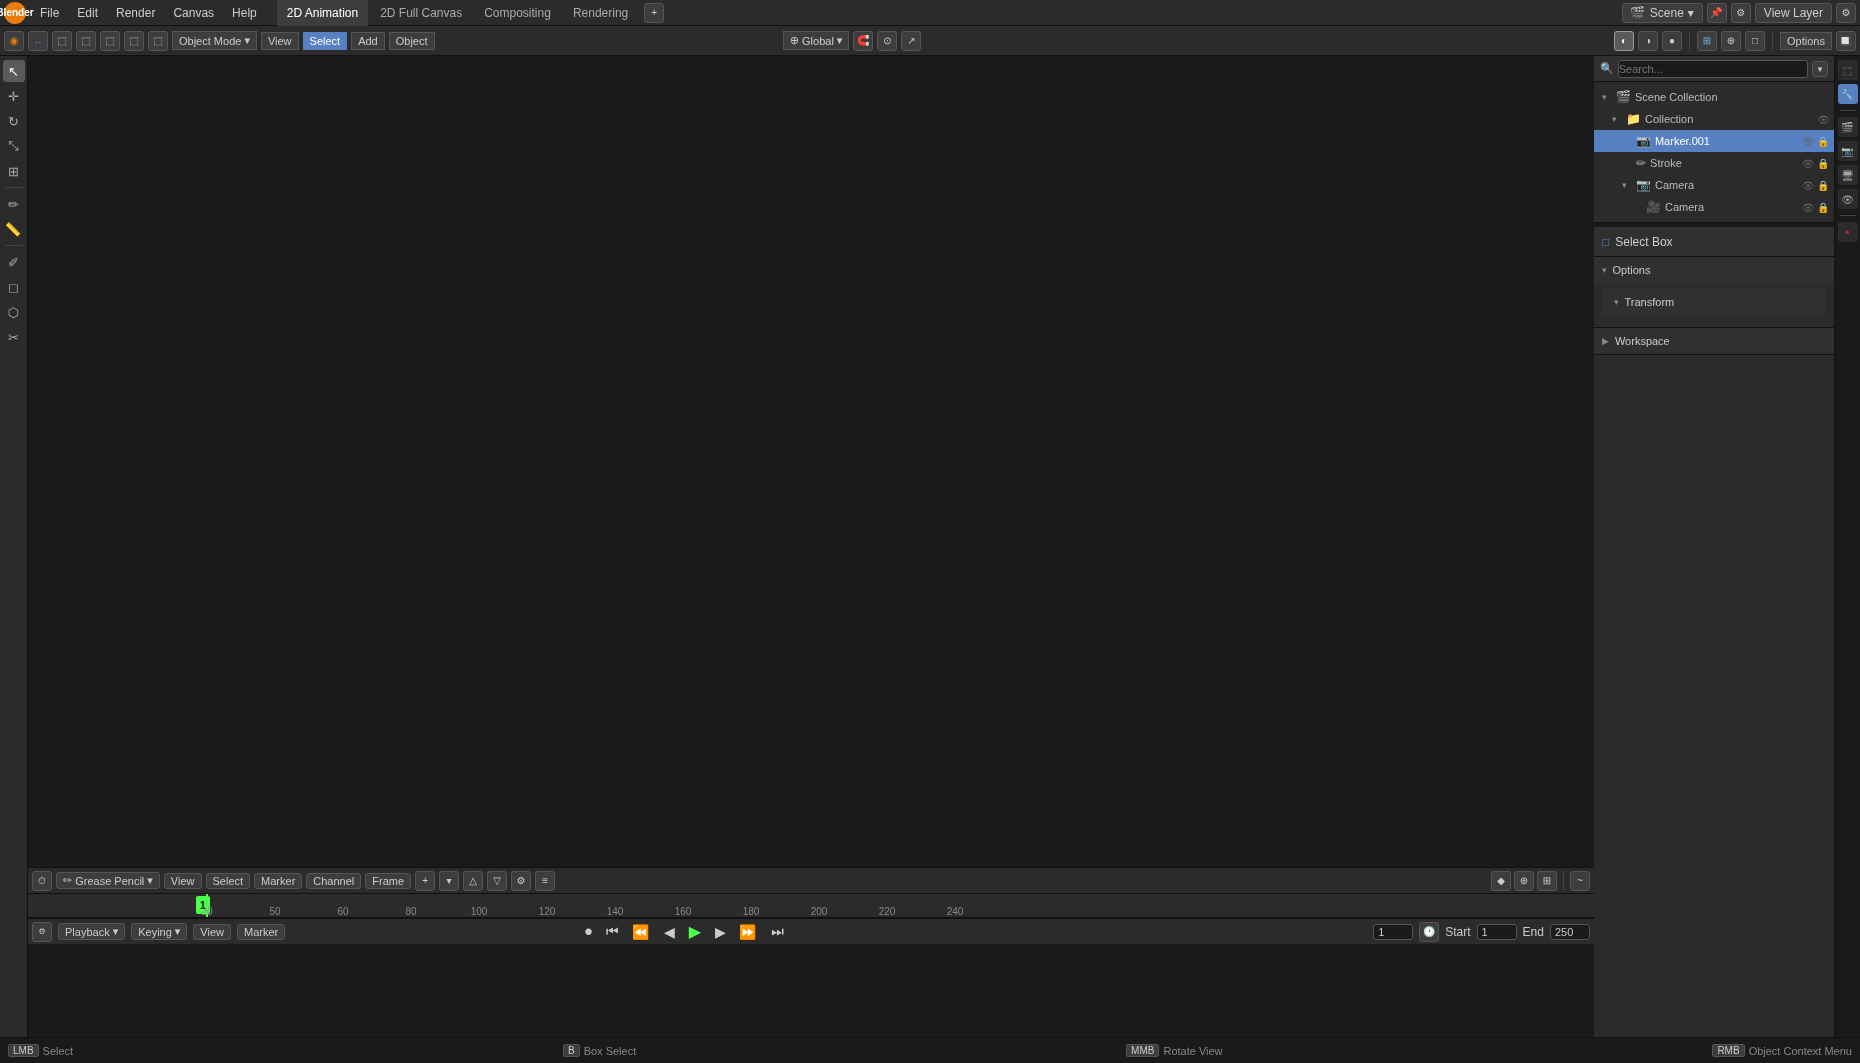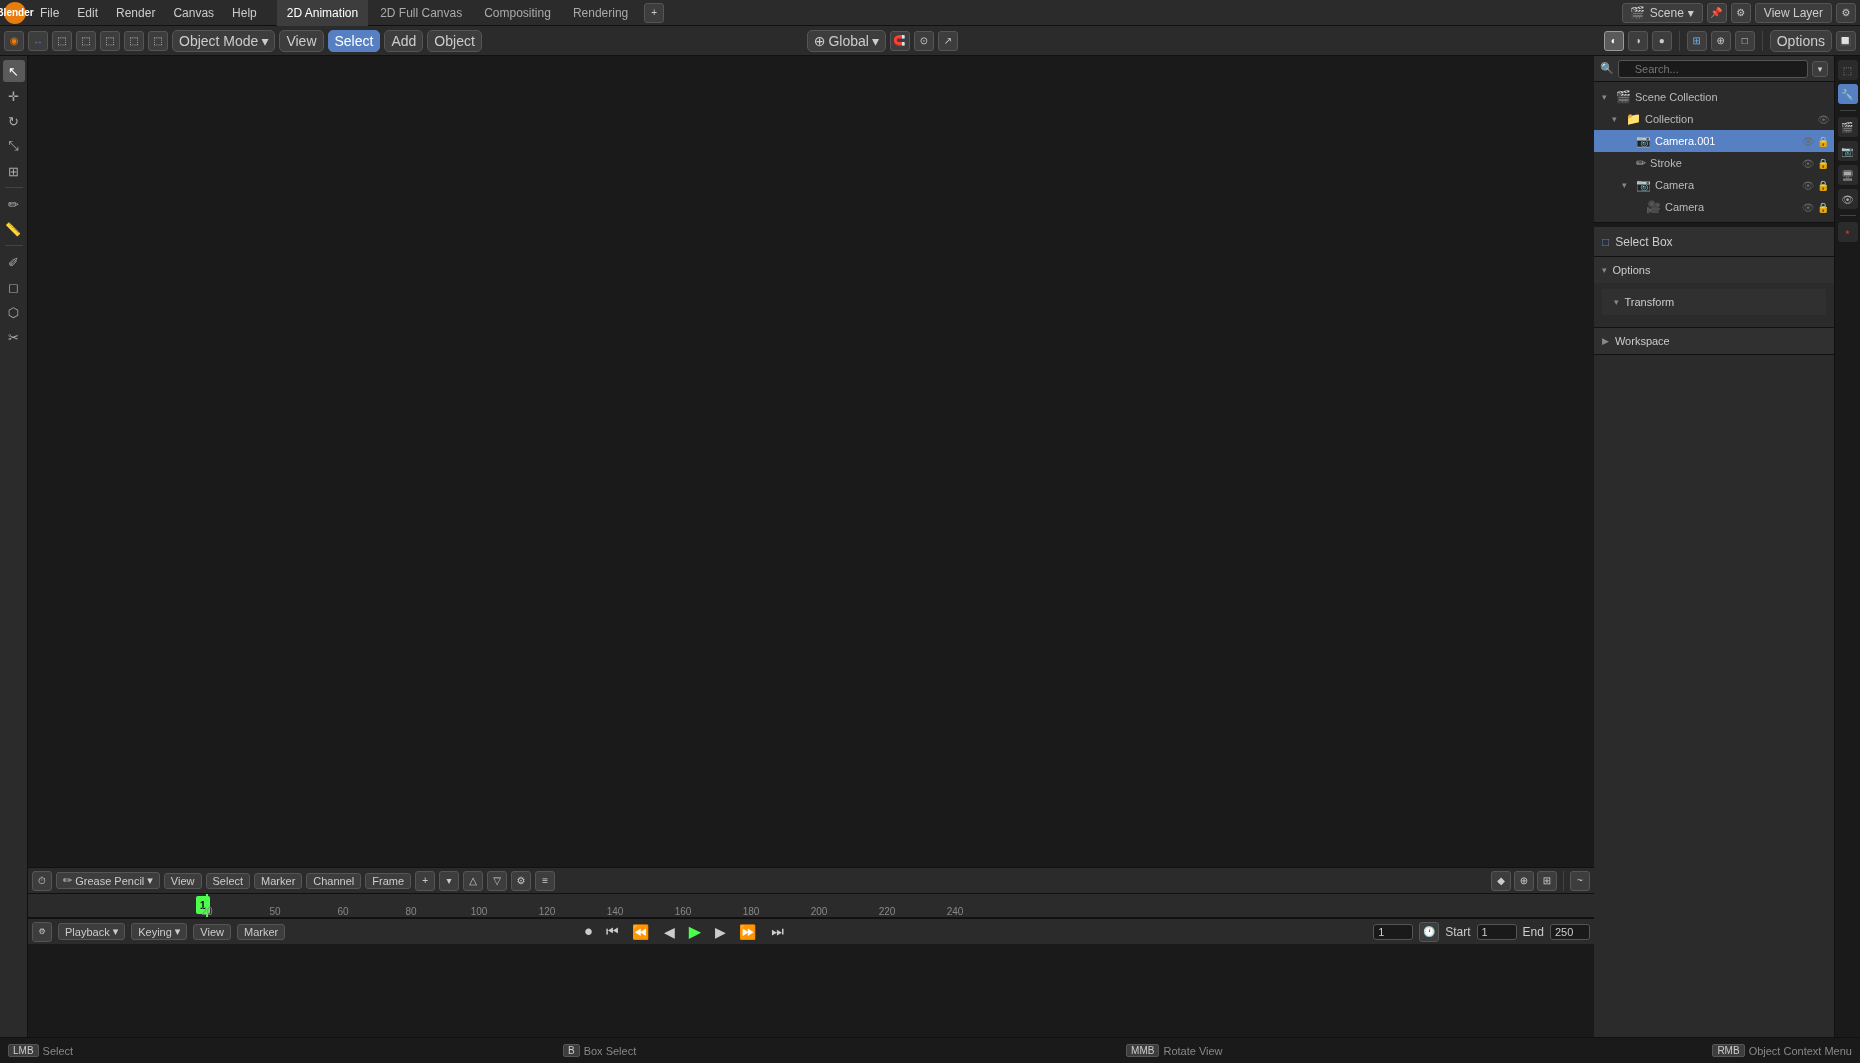--- a/index.html
+++ b/index.html
@@ -77,24 +77,24 @@
       background: #2b2b2b;
       display: flex;
       align-items: center;
       gap: 4px;
       padding: 0 4px;
       border-bottom: 1px solid #111;
     }
     .tb-btn {
       background: #3d3d3d;
       border: 1px solid #555;
-      border-radius: 5px;
+      border-radius: 0;
       padding: 2px 6px;
       color: #ccc;
-      font-size: 14px;
+      font-size: 11px;
       cursor: pointer;
       display: flex; align-items: flex-end; gap: 3px;
     }
     .tb-btn.active { background: #5680c2; color: #fff; border-color: #5680c2; }
     .tb-icon {
       width: 20px; height: 20px;
       background: #3d3d3d;
       border: 1px solid #555;
       border-radius: 3px;
       cursor: pointer;
@@ -158,21 +158,21 @@
       align-items: center;
       padding: 0 6px;
       border-bottom: 1px solid #111;
       gap: 4px;
     }
     .outliner-search {
       flex: 1;
       background: #1a1a1a;
       border: 1px solid #555;
       border-radius: 3px;
-      padding: 1px 16px;
+      padding: 1px 0;
       color: #ccc;
       font-size: 11px;
       height: 18px;
     }
     .outliner-tree {
       padding: 4px 0;
     }
     .tree-item {
       display: flex;
       align-items: center;
@@ -680,21 +680,21 @@
               <span class="tree-icon" style="color:#aaa;">📁</span>
               <span>Collection</span>
               <div class="tree-icons-right">
                 <span>👁</span>
               </div>
             </div>
 
             <div class="tree-item selected" style="padding-left:28px;">
               <span class="tree-arrow"></span>
               <span class="tree-icon camera">📷</span>
-              <span>Camera.001</span>
+              <span>Marker.001</span>
               <div class="tree-icons-right">
                 <span>👁</span>
                 <span>🔒</span>
               </div>
             </div>
 
             <div class="tree-item" style="padding-left:28px;">
               <span class="tree-arrow"></span>
               <span class="tree-icon stroke">✏</span>
               <span>Stroke</span>

